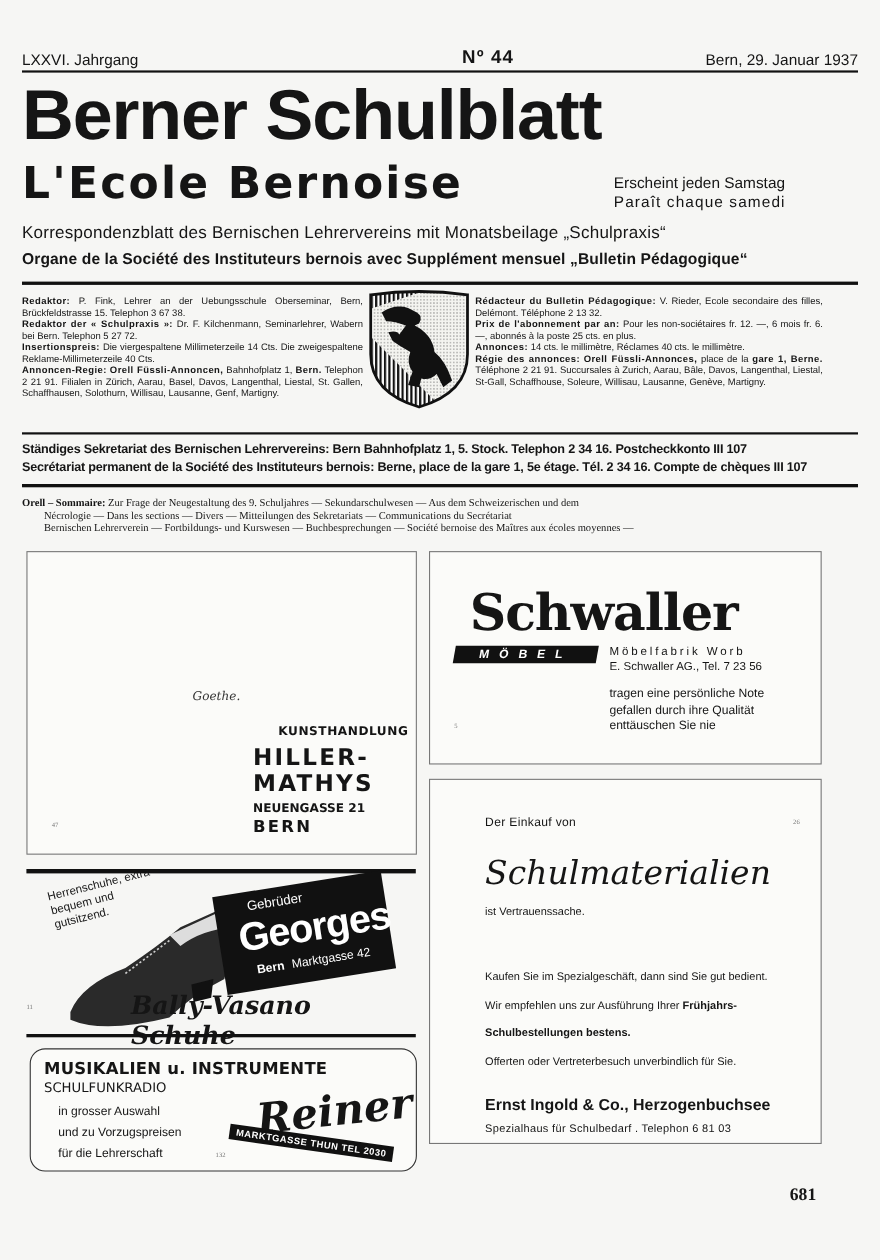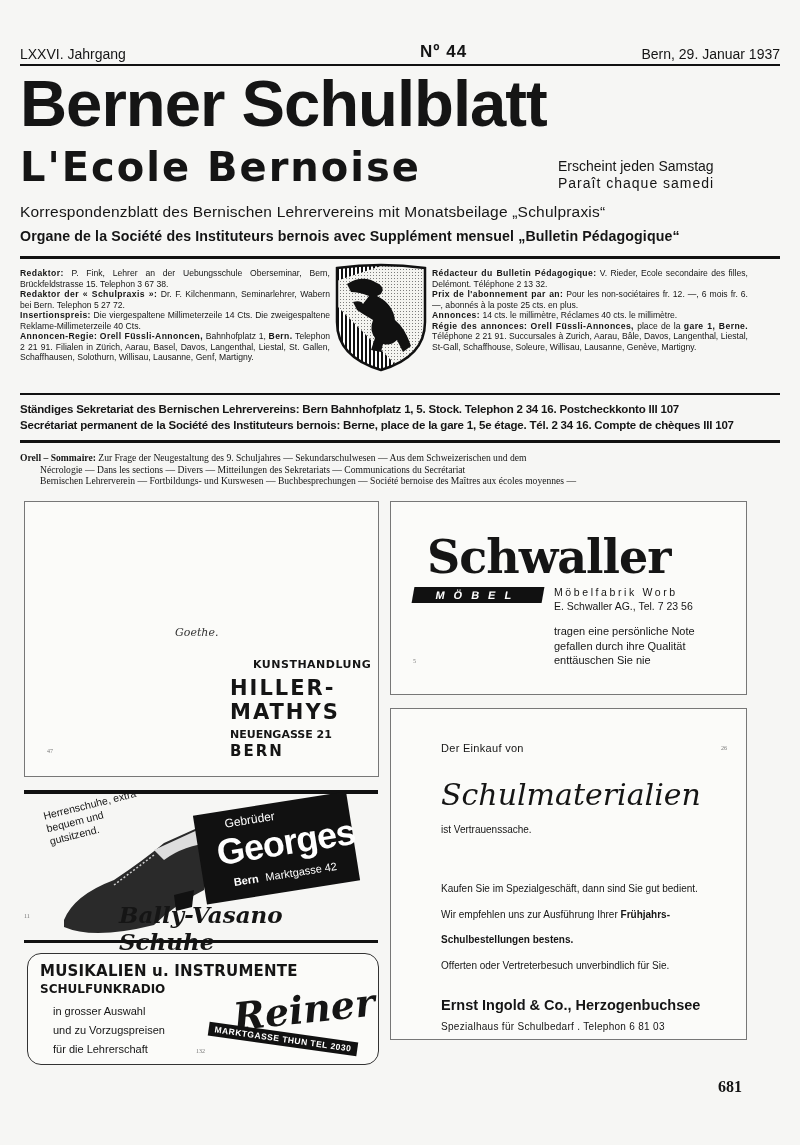--- a/index.html
+++ b/index.html
@@ -146,21 +146,21 @@
     <div style="position:absolute;left:30px;top:66px;font-size:11px;font-weight:bold;">Bern</div>
     <div style="position:absolute;left:62px;top:66px;font-size:11px;">Marktgasse 42</div>
   </div>
   <div class="script" style="position:absolute;left:95px;top:106px;font-size:23px;font-weight:bold;">Bally-Vasano Schuhe</div>
   <div class="adnum" style="left:0px;top:118px;">11</div>
 </div>
 <div class="hr" style="top:940px;left:24px;width:354px;height:3px;"></div>
 
 <div class="abs" style="left:27px;top:953px;width:350px;height:110px;border:1.5px solid #333;border-radius:14px;background:#fbfbf9;">
   <div style="position:absolute;left:12px;top:8px;font-family:'DejaVu Sans',sans-serif;font-weight:bold;font-size:15px;letter-spacing:0.2px;">MUSIKALIEN u. INSTRUMENTE</div>
-  <div style="position:absolute;left:12px;top:28px;font-family:'DejaVu Sans',sans-serif;font-weight:bold;font-size:12px;">SCHULFUNKRADIO</div>
+  <div style="position:absolute;left:12px;top:28px;font-family:'DejaVu Sans',sans-serif;font-weight:normal;font-size:12px;">SCHULFUNKRADIO</div>
   <div style="position:absolute;left:25px;top:48px;font-size:11px;line-height:19px;">
     <div>in grosser Auswahl</div>
     <div>und zu Vorzugspreisen</div>
     <div>für die Lehrerschaft</div>
   </div>
   <div class="script" style="position:absolute;left:205px;top:33px;font-size:38px;font-weight:bold;transform:rotate(-6deg);">Reiner</div>
   <div style="position:absolute;left:180px;top:78px;background:#111;color:#fff;font-size:8.5px;font-weight:bold;padding:2px 6px;transform:rotate(8deg);letter-spacing:0.5px;">MARKTGASSE THUN TEL 2030</div>
   <div class="adnum" style="left:168px;top:94px;">132</div>
 </div>
 

